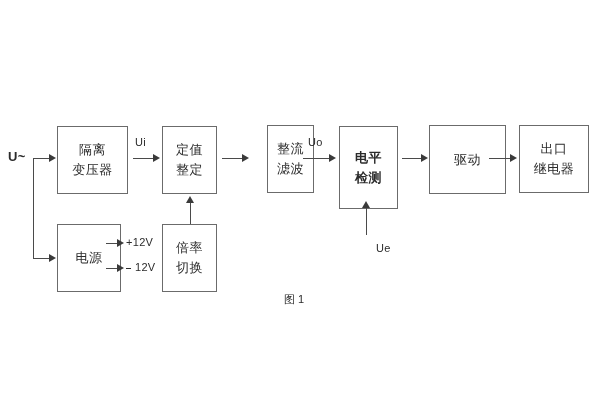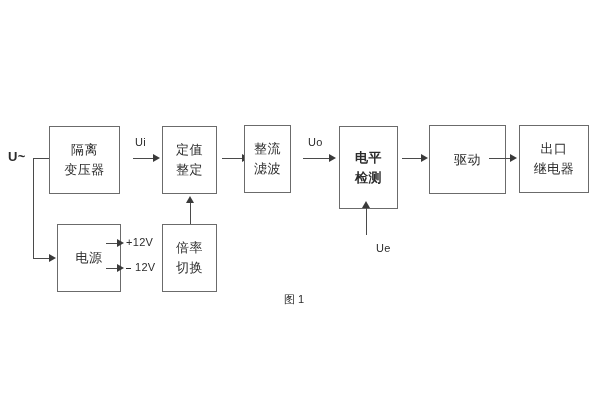--- a/index.html
+++ b/index.html
@@ -96,21 +96,21 @@
 <div id="canvas">
 
   <div class="label bold" style="left:8px; top:149px;">U~</div>
 
   <div class="hline" style="left:33px; top:158px; width:17px;"></div>
   <div class="arrowhead-r" style="left:49px; top:154px;"></div>
   <div class="vline" style="left:33px; top:158px; height:100px;"></div>
   <div class="hline" style="left:33px; top:258px; width:17px;"></div>
   <div class="arrowhead-r" style="left:49px; top:254px;"></div>
 
-  <div class="box" style="left:49px; top:126px; width:71px; height:68px;">
+  <div class="box" style="left:57px; top:126px; width:71px; height:68px;">
     <span class="ln">隔离</span>
     <span class="ln">变压器</span>
   </div>
 
   <div class="box single" style="left:57px; top:224px; width:64px; height:68px;">
     <span class="ln">电源</span>
   </div>
 
   <div class="hline" style="left:106px; top:243px; width:12px;"></div>
   <div class="arrowhead-r" style="left:117px; top:239px;"></div>
@@ -134,21 +134,21 @@
     <span class="ln">倍率</span>
     <span class="ln">切换</span>
   </div>
 
   <div class="vline" style="left:190px; top:202px; height:22px;"></div>
   <div class="arrowhead-u" style="left:186px; top:196px;"></div>
 
   <div class="hline" style="left:222px; top:158px; width:21px;"></div>
   <div class="arrowhead-r" style="left:242px; top:154px;"></div>
 
-  <div class="box" style="left:244px; top:125px; width:47px; height:68px;">
+  <div class="box" style="left:267px; top:125px; width:47px; height:68px;">
     <span class="ln">整流</span>
     <span class="ln">滤波</span>
   </div>
 
   <div class="label" style="left:308px; top:136px;">Uo</div>
   <div class="hline" style="left:303px; top:158px; width:27px;"></div>
   <div class="arrowhead-r" style="left:329px; top:154px;"></div>
 
   <div class="box" style="left:339px; top:126px; width:59px; height:83px;font-weight:bold;">
     <span class="ln">电平</span>

